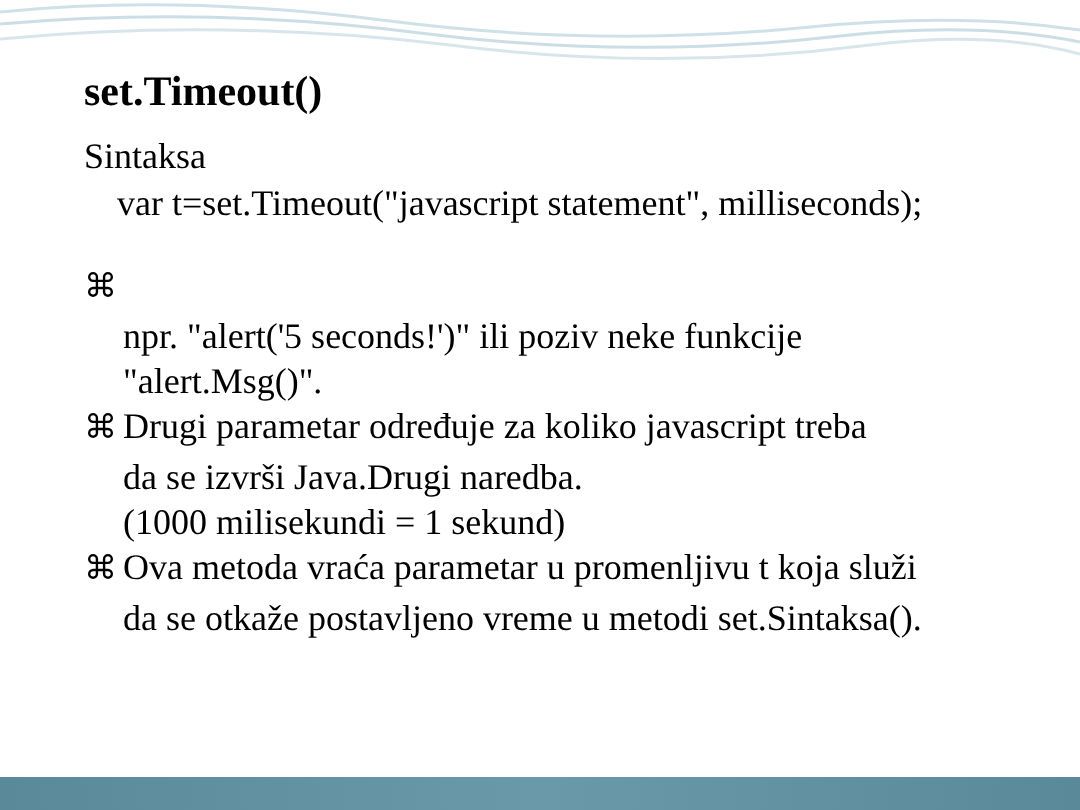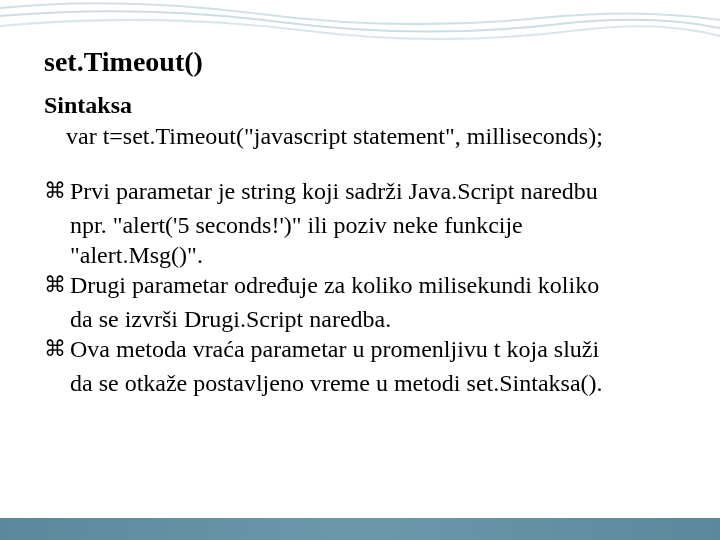--- a/index.html
+++ b/index.html
@@ -15,35 +15,34 @@
     position: absolute;
     top: 0;
     left: 0;
     width: 720px;
     height: 60px;
     pointer-events: none;
   }
   .content {
     position: absolute;
     top: 46px;
-    left: 44px;
+    left: 56px;
     right: 44px;
     color: #000;
   }
   .title {
     font-size: 28px;
     font-weight: bold;
     margin-bottom: 14px;
     font-family: Georgia, serif;
   }
   .subtitle {
     font-size: 24px;
     margin-bottom: 4px;
     font-family: Georgia, serif;
-    font-weight: bold;
   }
   .code-line {
     font-size: 24px;
     margin-left: 22px;
     margin-bottom: 26px;
     font-family: Georgia, serif;
   }
   .bullet-item {
     display: flex;
     align-items: flex-start;
@@ -85,30 +84,30 @@
   <path d="M 0 26 Q 150 12 300 30 Q 440 48 580 30 Q 660 20 720 36" stroke="#c8dce4" stroke-width="2" fill="none" opacity="0.7"></path>
 </svg>
 
 <div class="content">
   <div class="title">set.Timeout()</div>
   <div class="subtitle">Sintaksa</div>
   <div class="code-line">var t=set.Timeout("javascript statement", milliseconds);</div>
 
   <div class="bullet-item">
     <span class="bullet-icon">⌘</span>
-    <span class="bullet-text">Prvi parametar je string koji sadrži Java.Script naredbu</span>
   </div>
   <div class="sub-line">npr. "alert('5 seconds!')" ili poziv neke funkcije</div>
   <div class="sub-line">"alert.Msg()".</div>
 
   <div class="bullet-item">
     <span class="bullet-icon">⌘</span>
-    <span class="bullet-text">Drugi parametar određuje za koliko milisekundi koliko</span>
+    <span class="bullet-text">Drugi parametar određuje za koliko javascript treba</span>
   </div>
-  <div class="sub-line">da se izvrši Drugi.Script naredba.</div>
+  <div class="sub-line">da se izvrši Java.Drugi naredba.</div>
+  <div class="sub-line">(1000 milisekundi = 1 sekund)</div>
 
   <div class="bullet-item">
     <span class="bullet-icon">⌘</span>
     <span class="bullet-text">Ova metoda vraća parametar u promenljivu t koja služi</span>
   </div>
   <div class="sub-line">da se otkaže postavljeno vreme u metodi set.Sintaksa().</div>
 </div>
 
 <div class="bottom-band"></div>
 

